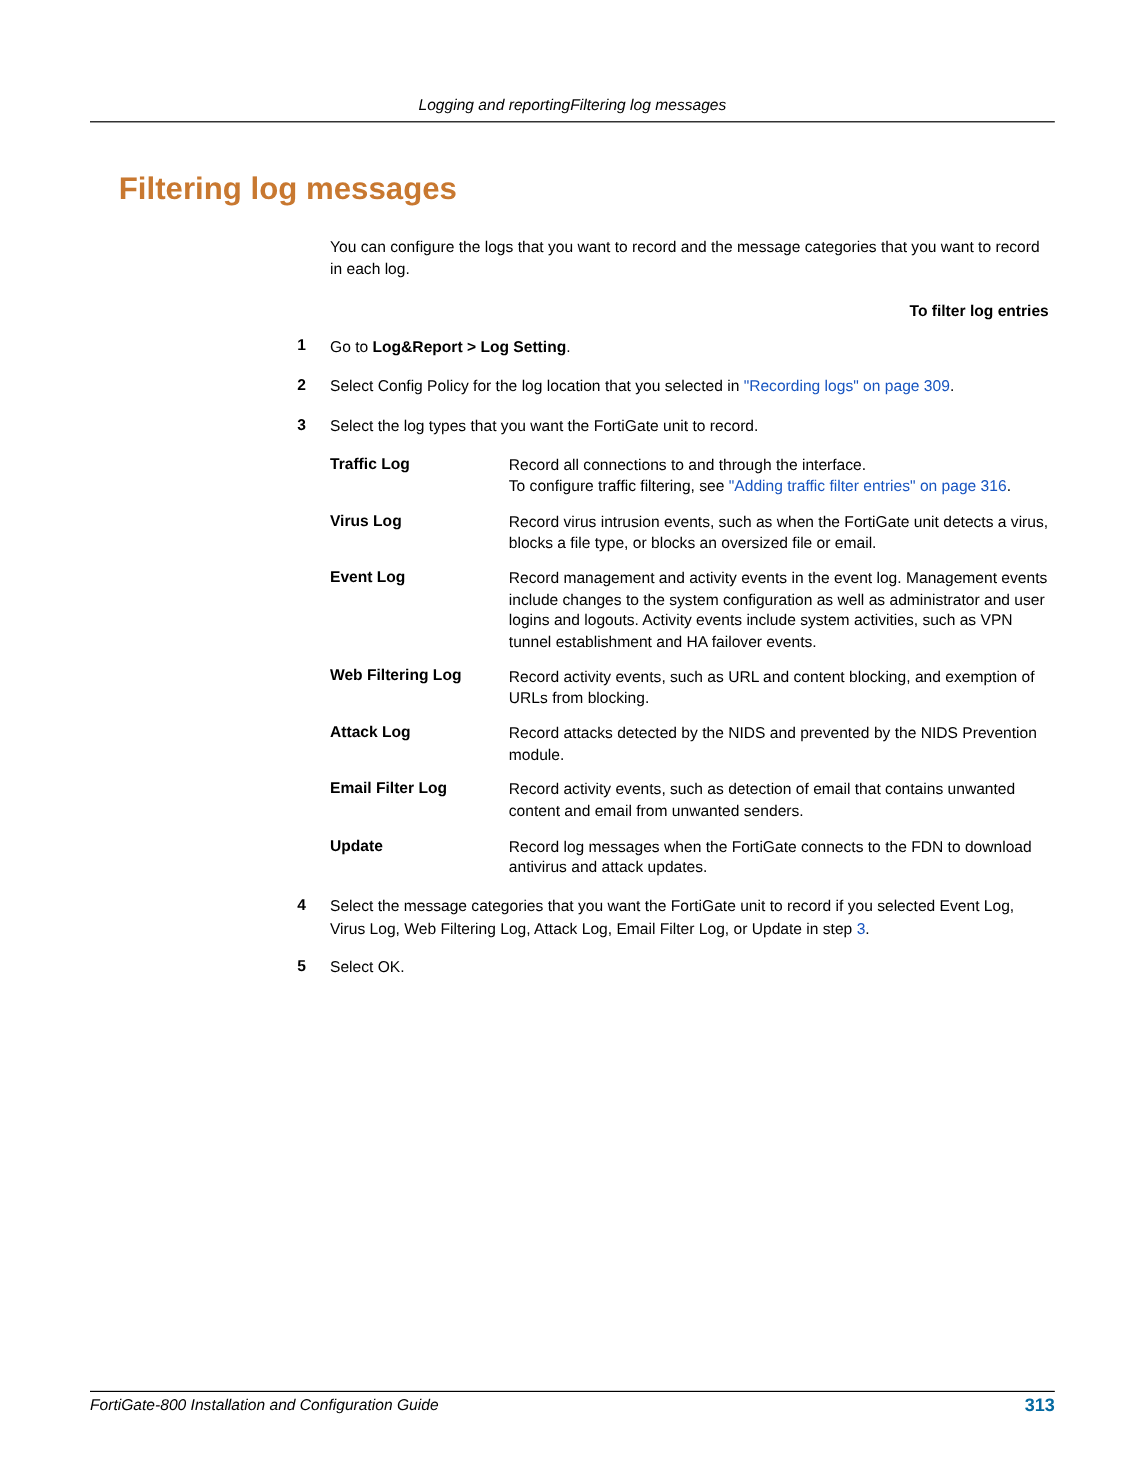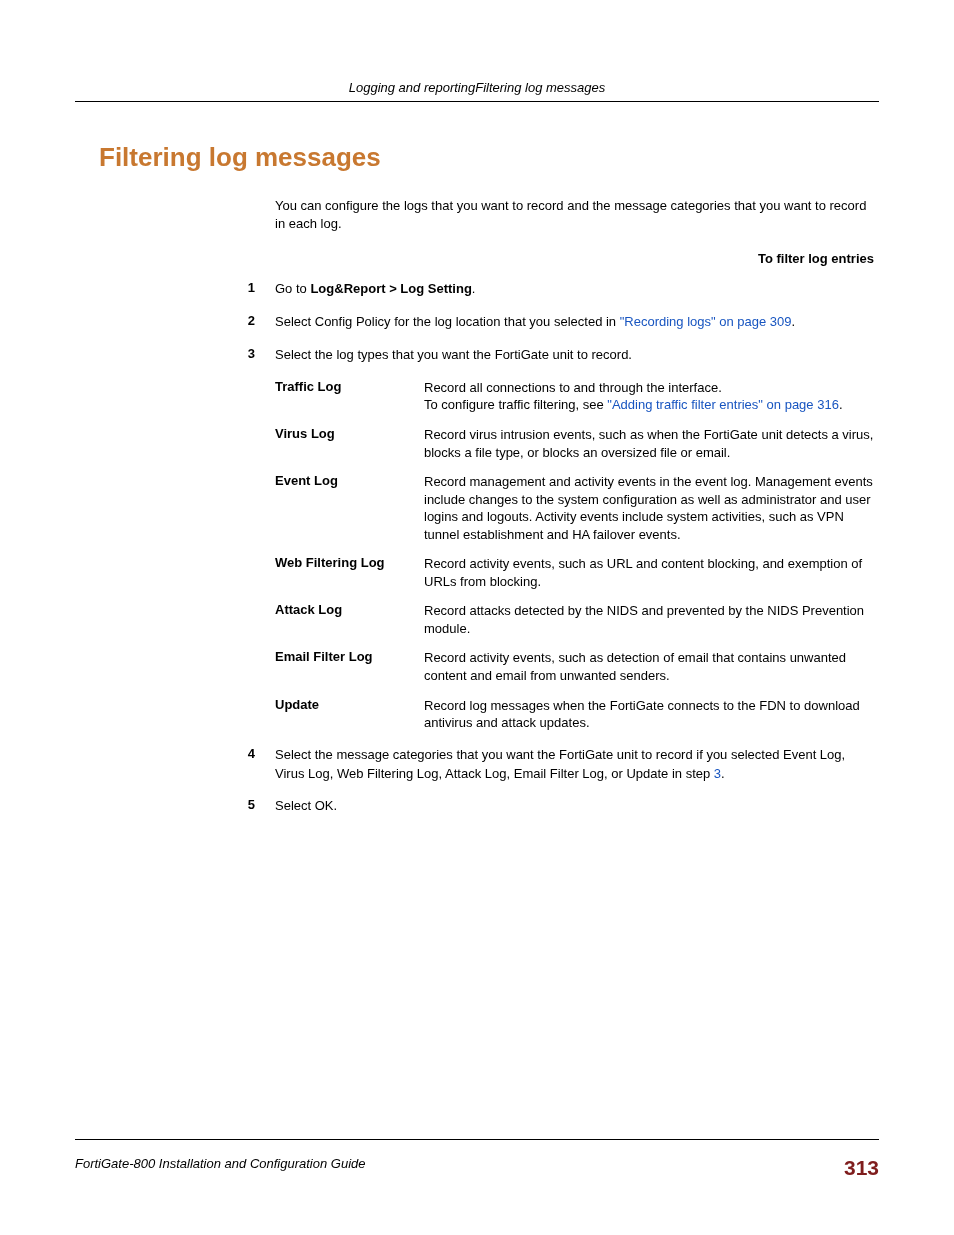--- a/index.html
+++ b/index.html
@@ -78,31 +78,31 @@
     .log-desc {
       flex: 1;
       line-height: 1.35;
     }
     .footer-row {
       position: absolute;
       bottom: 55px;
       left: 75px;
       right: 75px;
       border-top: 1px solid #000;
-      padding-top: 16px;
+      padding-top: 3px;
       display: flex;
       justify-content: space-between;
       font-style: italic;
       font-size: 13px;
     }
     .page-num {
-      color: #7f1d1d;
+      color: #0369a1;
       font-weight: bold;
       font-style: normal;
-      font-size: 21px;
+      font-size: 15px;
     }
     b { font-weight: bold; }
   </style>
 </head>
 <body>
 
 <div class="header-row">
   <span>Logging and reporting</span>
   <span>Filtering log messages</span>
 </div>

